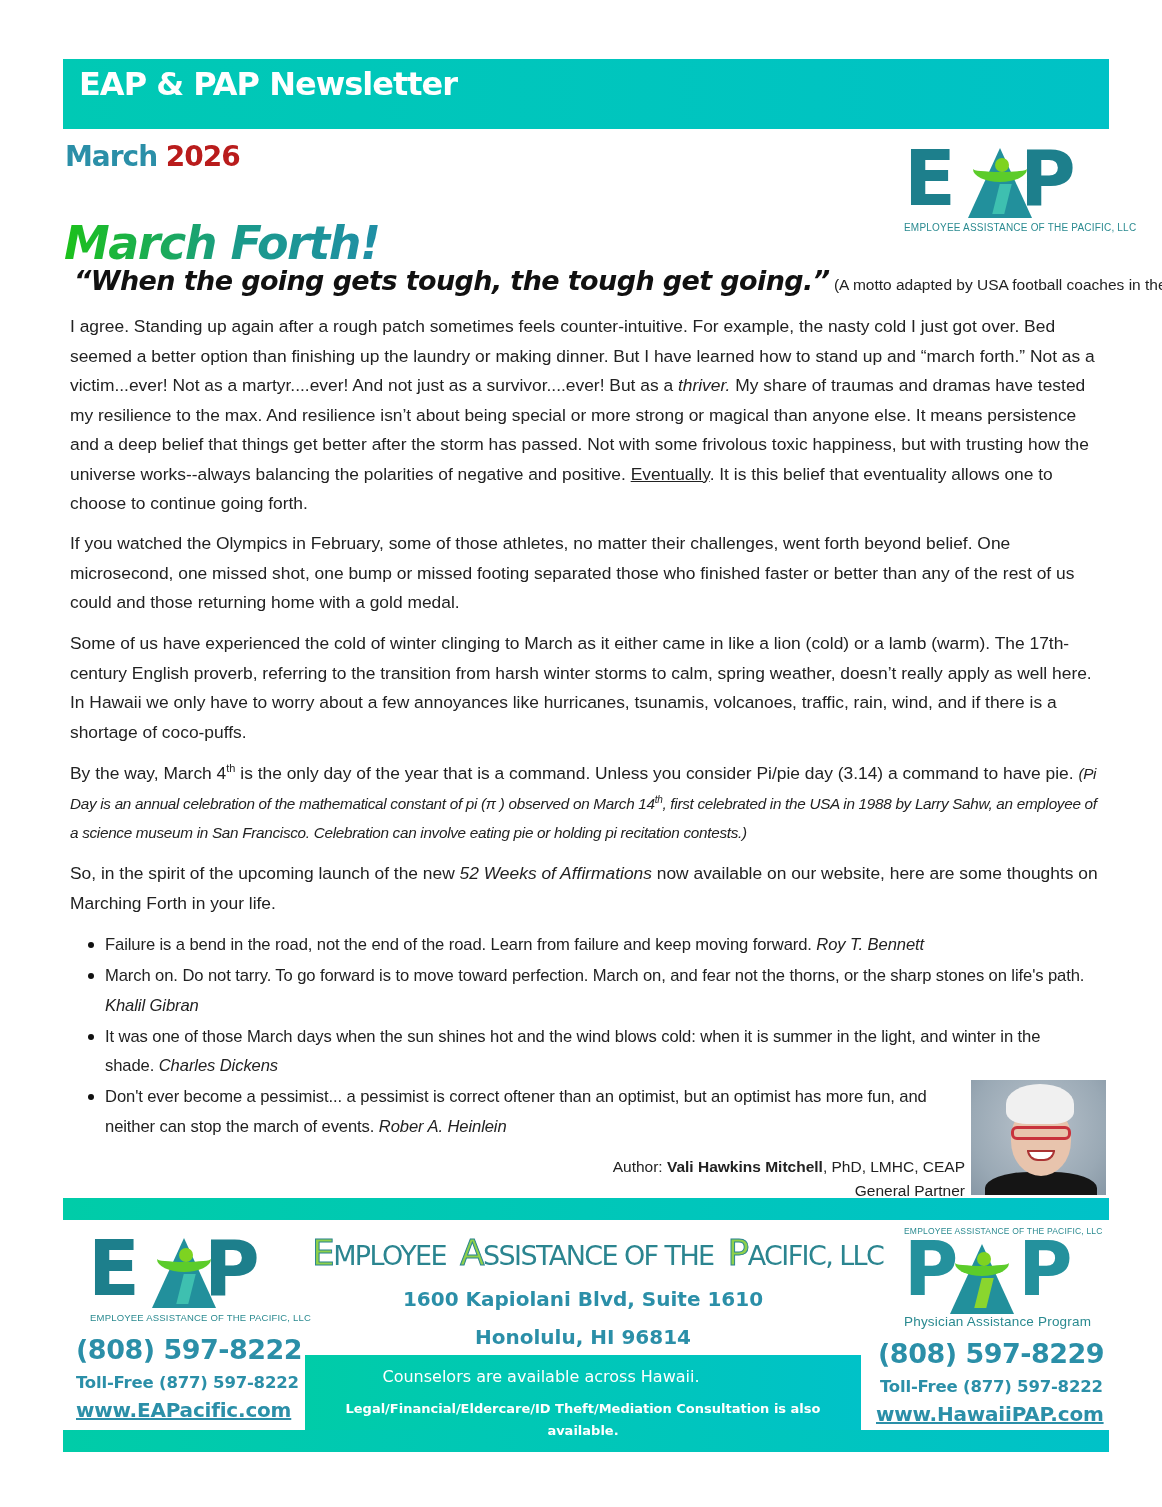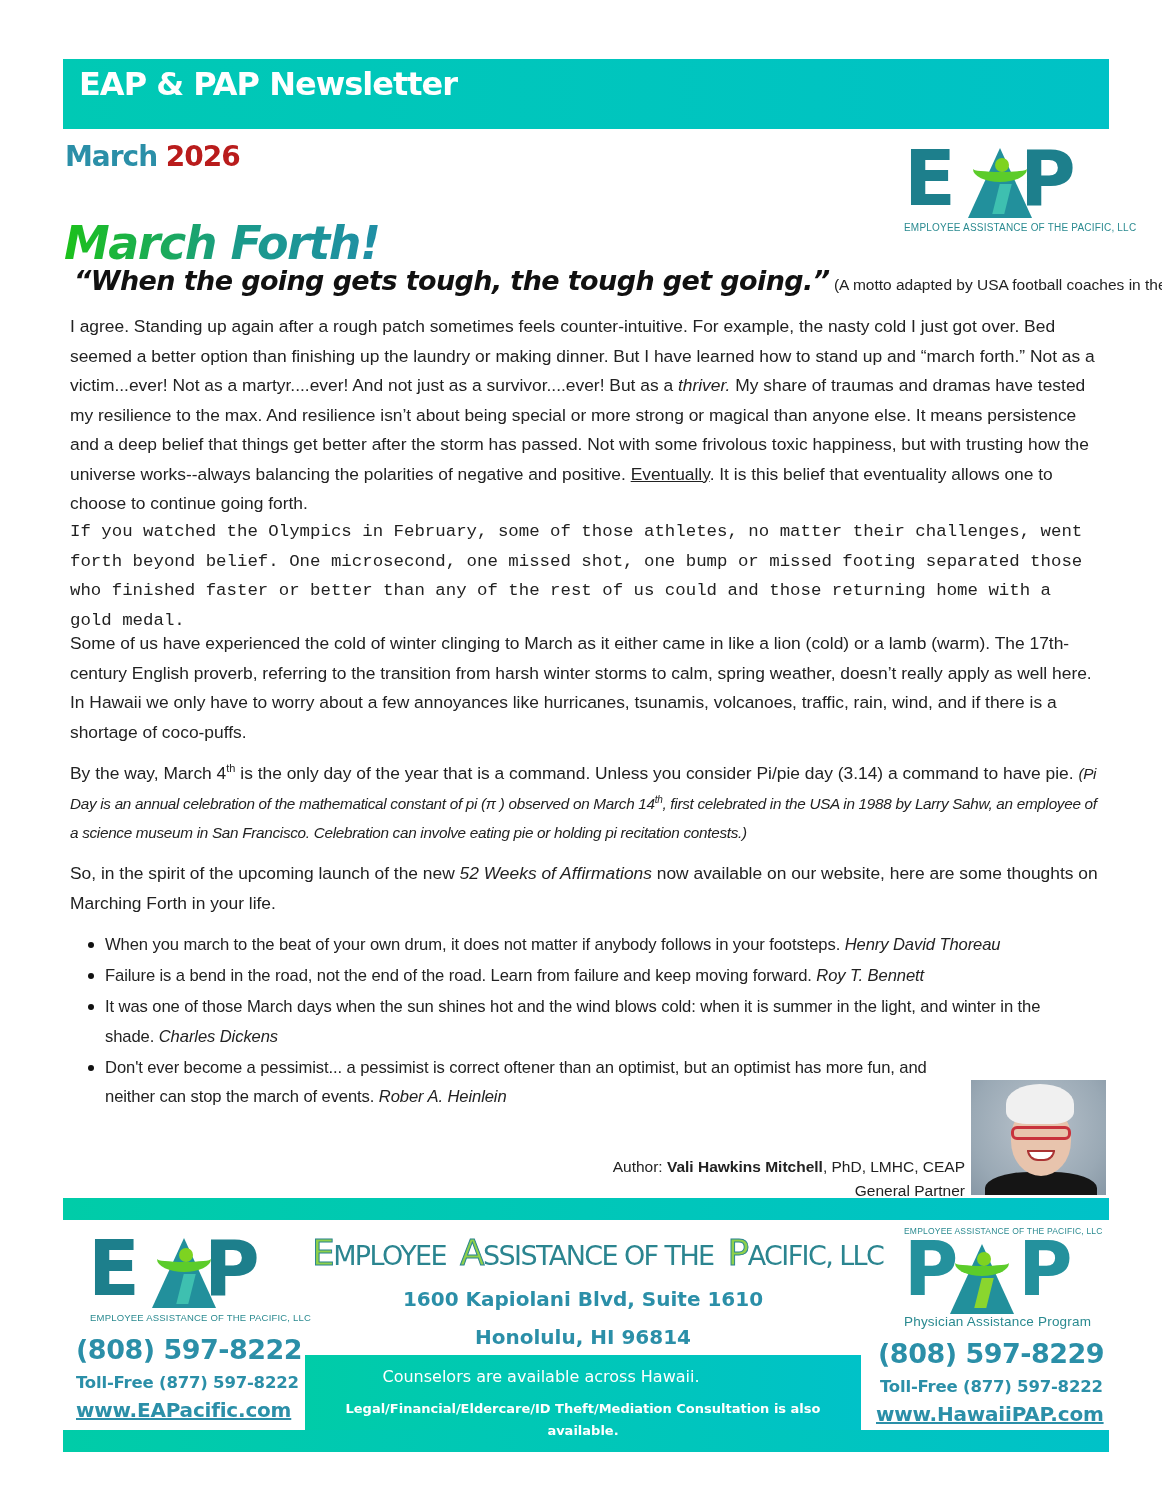--- a/index.html
+++ b/index.html
@@ -111,31 +111,31 @@
   <div class="caption" style="left:4px; top:82px; font-size:10px; text-transform:uppercase;">Employee Assistance of the Pacific, LLC</div>
 </div>
 
 <div class="quote-line">
   <span class="quote-main">“When the going gets tough, the tough get going.”</span>
   <span class="quote-attr">(A motto adapted by USA football coaches in the 1950’s)</span>
 </div>
 
 <div class="body-text" style="top:312px;"><span>I agree. Standing up again after a rough patch sometimes feels counter-intuitive. For example, the nasty cold I just got over. Bed seemed a better option than finishing up the laundry or making dinner. But I have learned how to stand up and “march forth.”  Not as a victim...ever! Not as a martyr....ever! And not just as a survivor....ever!  But as a </span><i>thriver.</i><span> My share of traumas and dramas have tested my resilience to the max. And resilience isn’t about being special or more strong or magical than anyone else. It means persistence and a deep belief that things get better after the storm has passed. Not with some frivolous toxic happiness, but with trusting how the universe works--always balancing the polarities of negative and positive. </span><u>Eventually</u><span>. It is this belief that eventuality allows one to choose to continue going forth.</span></div>
 
-<div class="body-text" style="top:517px;font-family:Liberation Mono, monospace;">If you watched the Olympics in February, some of those athletes, no matter their challenges, went forth beyond belief. One microsecond, one missed shot, one bump or missed footing separated those who finished faster or better than any of the rest of us could and those returning home with a gold medal.</div>
+<div class="body-text" style="top:529px;">If you watched the Olympics in February, some of those athletes, no matter their challenges, went forth beyond belief. One microsecond, one missed shot, one bump or missed footing separated those who finished faster or better than any of the rest of us could and those returning home with a gold medal.</div>
 
 <div class="body-text" style="top:629px;">Some of us have experienced the cold of winter clinging to March as it either came in like a lion (cold) or a lamb (warm). The 17th-century English proverb, referring to the transition from harsh winter storms to calm, spring weather, doesn’t really apply as well here. In Hawaii we only have to worry about a few annoyances like hurricanes, tsunamis, volcanoes, traffic, rain, wind, and if there is a shortage of coco-puffs.</div>
 
 <div class="body-text" style="top:759px;"><span>By the way, March 4</span><sup>th</sup><span> is the only day of the year that is a command. Unless you consider Pi/pie day (3.14) a command to have pie.  </span><span class="small-it"><span>(Pi Day is an annual celebration of the mathematical constant of pi (π ) observed on March 14</span><sup>th</sup><span>, first celebrated in the USA in 1988 by Larry Sahw, an employee of a science museum in San Francisco. Celebration can involve eating pie or holding pi recitation contests.)</span></span></div>
 
 <div class="body-text" style="top:859px;"><span>So, in the spirit of the upcoming launch of the new </span><i>52 Weeks of Affirmations</i><span> now available on our website, here are some thoughts on Marching Forth in your life.</span></div>
 
 <ul class="bullets">
-  <li><span>When you march to the beat of your own drum, it does not matter if anybody follows in your footsteps. </span><i>Henry David Thoreau</i></li>
   <li><span>Failure is a bend in the road, not the end of the road. Learn from failure and keep moving forward. </span><i>Roy T. Bennett</i></li>
+  <li><span>March on. Do not tarry. To go forward is to move toward perfection. March on, and fear not the thorns, or the sharp stones on life's path. </span><i>Khalil Gibran</i></li>
   <li style="padding-right:10px;"><span>It was one of those March days when the sun shines hot and the wind blows cold: when it is summer in the light, and winter in the shade. </span><i>Charles Dickens</i></li>
   <li style="width:880px;"><span>Don't ever become a pessimist... a pessimist is correct oftener than an optimist, but an optimist has more fun, and neither can stop the march of events. </span><i>Rober A. Heinlein</i></li>
 </ul>
 
 <div class="author-line">
   <div><span>Author: </span><b>Vali Hawkins Mitchell</b><span>, PhD, LMHC, CEAP</span></div>
   <div>General Partner</div>
 </div>
 <div class="author-photo">
   <div class="shirt"></div>

